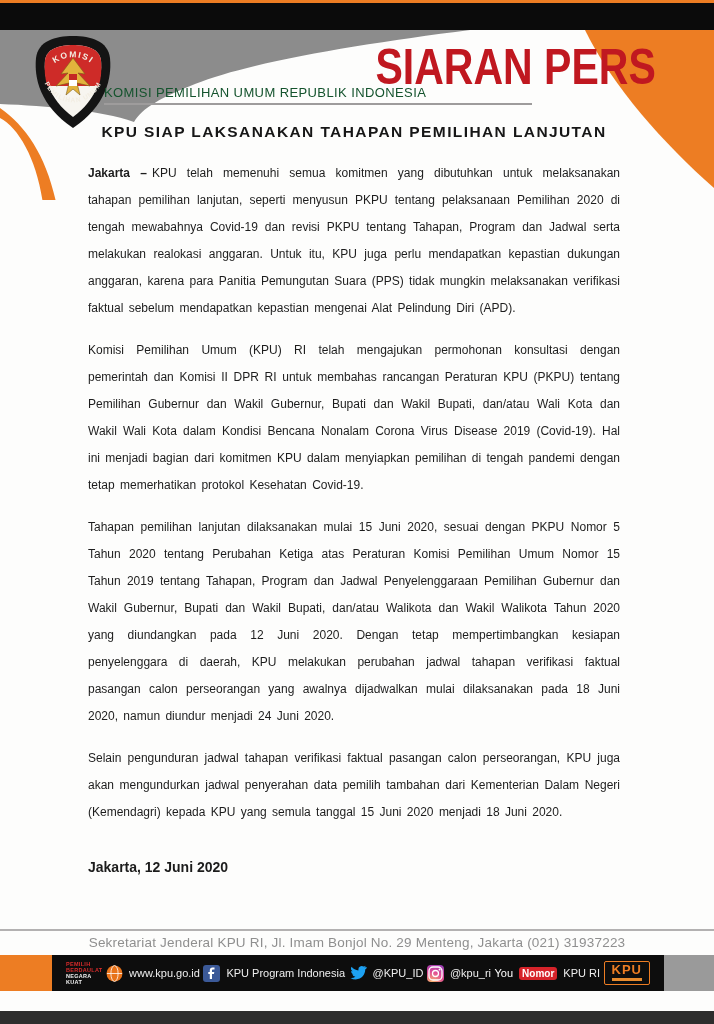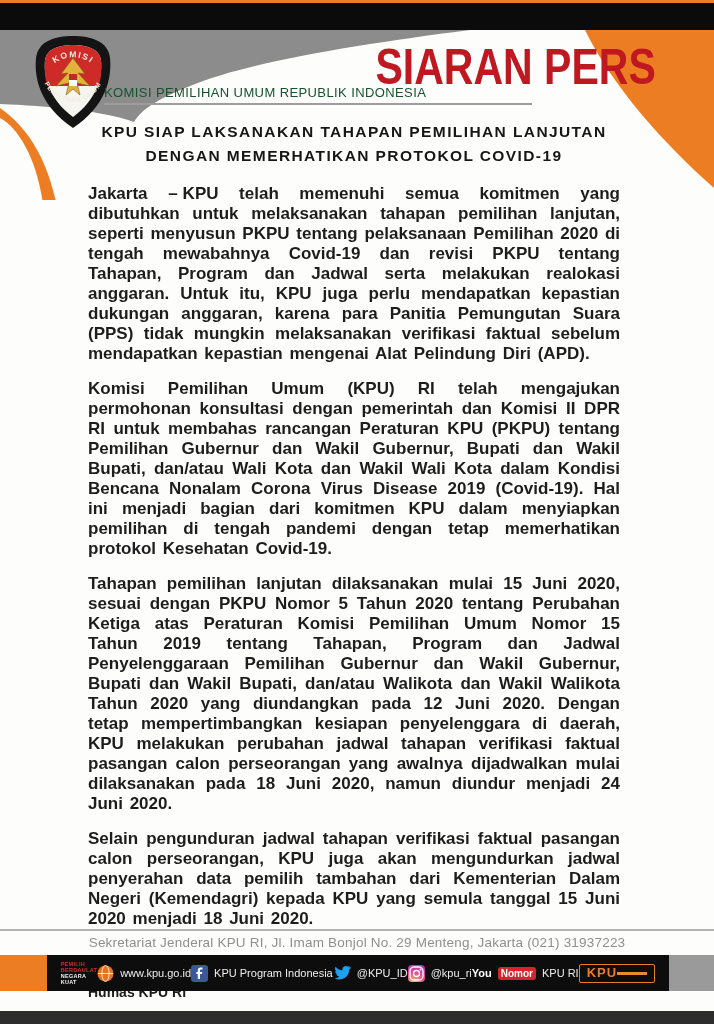--- a/index.html
+++ b/index.html
@@ -22,22 +22,22 @@
     transform:scaleX(.82);transform-origin:right center;
     letter-spacing:0;white-space:nowrap;
   }
   
   .content{position:relative;z-index:2;padding:120px 94px 0 88px;}
   .doc-title{
     margin:0 0 16px;text-align:center;font-size:15.5px;font-weight:bold;
     letter-spacing:1.4px;line-height:24px;color:#161616;
   }
   .para{
-    margin:0 0 15px;font-size:17px;line-height:20px;
-    text-align:justify;word-spacing:2px;color:#1d1d1d;font-weight:bold;
+    margin:0 0 15px;font-size:12px;line-height:27px;
+    text-align:justify;word-spacing:2px;color:#1d1d1d;
   }
   .para strong{margin-right:5px;}
   .signoff{margin-top:30px;font-weight:bold;font-size:14px;line-height:22px;}
   
   .footer{position:absolute;left:0;right:0;bottom:0;z-index:4;}
   .footer-rule{height:2px;background:#b3b1b1;}
   .footer-address{
     text-align:center;font-size:13.5px;color:#8f8f8f;
     margin:4px 0 5px;letter-spacing:.2px;
   }
@@ -50,25 +50,25 @@
   }
   .social-item{display:flex;align-items:center;gap:6px;font-size:11px;white-space:nowrap;}
   .slogan{display:block;font-size:5.5px;line-height:6px;font-weight:bold;letter-spacing:.3px;}
   .slogan .red{color:#d92b2b;}
   .slogan .white{color:#f2f2f2;}
   .icon{display:inline-flex;align-items:center;justify-content:center;}
   .ig-icon{
     width:17px;height:17px;border-radius:4px;
     background:radial-gradient(circle at 30% 110%, #fdc468 0%, #df4996 55%, #8a3ab9 100%);
   }
-  .yt-you{font-weight:bold;color:#fff;font-size:11px;}
+  .yt-you{font-weight:normal;color:#fff;font-size:11px;}
   .yt-box{background:#d7232a;color:#fff;font-weight:bold;font-size:10px;border-radius:3px;padding:1px 3px;}
   .kpu-badge{
     border:1.5px solid #ed7d23;border-radius:2px;padding:2px 7px 3px;
-    display:inline-flex;flex-direction:row;align-items:center;line-height:12px;
+    display:inline-flex;flex-direction:column;align-items:center;line-height:12px;
   }
   .kpu-badge .kpu-word{color:#ed7d23;font-weight:bold;font-size:13px;letter-spacing:1px;}
   .kpu-badge .kpu-bar{width:30px;height:3px;background:#e88b2e;margin-top:2px;}
   .footer-spacer{height:20px;background:transparent;}
   .bottom-bar{height:13px;background:#2d2d2d;}
 </style>
 </head>
 <body>
 
 <div class="page">
@@ -105,33 +105,31 @@
   <div class="banner">SIARAN PERS</div>
 
   <div class="agency">
     <span>KOMISI PEMILIHAN UMUM REPUBLIK INDONESIA</span>
     <div class="agency-underline"></div>
   </div>
 
   <main class="content">
     <h1 class="doc-title">
       <span>KPU SIAP LAKSANAKAN TAHAPAN PEMILIHAN LANJUTAN</span><br>
-      <span>DENGAN MEMERHATIKAN PROTOKOL COVID-19</span>
     </h1>
 
     <p class="para">
       <strong>Jakarta –</strong><span>KPU telah memenuhi semua komitmen yang dibutuhkan untuk melaksanakan tahapan pemilihan lanjutan, seperti menyusun PKPU tentang pelaksanaan Pemilihan 2020 di tengah mewabahnya Covid-19 dan revisi PKPU tentang Tahapan, Program dan Jadwal serta melakukan realokasi anggaran. Untuk itu, KPU juga perlu mendapatkan kepastian dukungan anggaran, karena para Panitia Pemungutan Suara (PPS) tidak mungkin melaksanakan verifikasi faktual sebelum mendapatkan kepastian mengenai Alat Pelindung Diri (APD).</span>
     </p>
     <p class="para">Komisi Pemilihan Umum (KPU) RI telah mengajukan permohonan konsultasi dengan pemerintah dan Komisi II DPR RI untuk membahas rancangan Peraturan KPU (PKPU) tentang Pemilihan Gubernur dan Wakil Gubernur, Bupati dan Wakil Bupati, dan/atau Wali Kota dan Wakil Wali Kota dalam Kondisi Bencana Nonalam Corona Virus Disease 2019 (Covid-19). Hal ini menjadi bagian dari komitmen KPU dalam menyiapkan pemilihan di tengah pandemi dengan tetap memerhatikan protokol Kesehatan Covid-19.</p>
     <p class="para">Tahapan pemilihan lanjutan dilaksanakan mulai 15 Juni 2020, sesuai dengan PKPU Nomor 5 Tahun 2020 tentang Perubahan Ketiga atas Peraturan Komisi Pemilihan Umum Nomor 15 Tahun 2019 tentang Tahapan, Program dan Jadwal Penyelenggaraan Pemilihan Gubernur dan Wakil Gubernur, Bupati dan Wakil Bupati, dan/atau Walikota dan Wakil Walikota Tahun 2020 yang diundangkan pada 12 Juni 2020. Dengan tetap mempertimbangkan kesiapan penyelenggara di daerah, KPU melakukan perubahan jadwal tahapan verifikasi faktual pasangan calon perseorangan yang awalnya dijadwalkan mulai dilaksanakan pada 18 Juni 2020, namun diundur menjadi 24 Juni 2020.</p>
     <p class="para">Selain pengunduran jadwal tahapan verifikasi faktual pasangan calon perseorangan, KPU juga akan mengundurkan jadwal penyerahan data pemilih tambahan dari Kementerian Dalam Negeri (Kemendagri) kepada KPU yang semula tanggal 15 Juni 2020 menjadi 18 Juni 2020.</p>
 
     <div class="signoff">
       <div>Jakarta, 12 Juni 2020</div>
-      <div>Humas KPU RI</div>
     </div>
   </main>
 
   <footer class="footer">
     <div class="footer-rule"></div>
     <div class="footer-address">Sekretariat Jenderal KPU RI, Jl. Imam Bonjol No. 29 Menteng, Jakarta (021) 31937223</div>
 
     <div class="social-strip">
       <div class="orange-block"></div>
 

